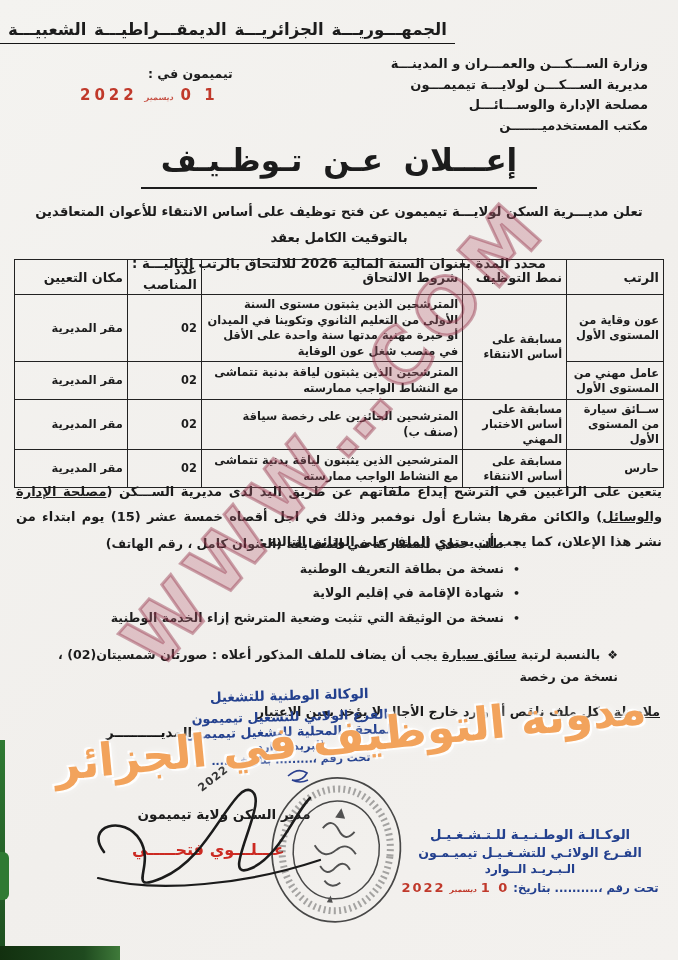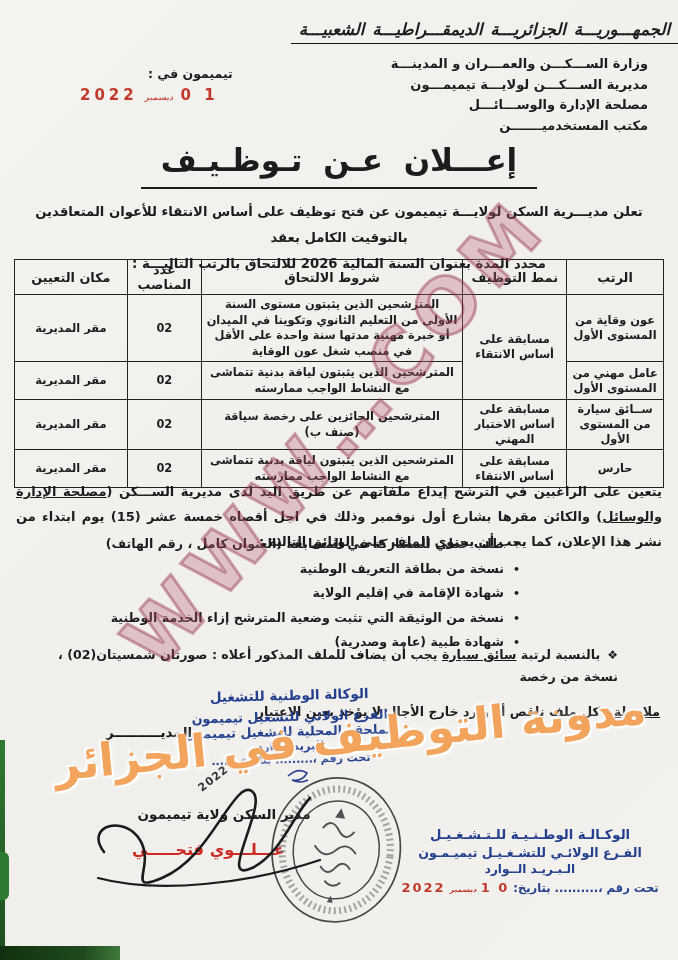--- a/index.html
+++ b/index.html
@@ -15,34 +15,34 @@
   *{box-sizing:border-box;margin:0;padding:0;}
   html,body{background:#9a9a9a;}
   body{font-family:"DejaVu Sans",sans-serif;}
   .page{
     position:relative;width:678px;height:960px;margin:0 auto;
     background:linear-gradient(135deg,#f4f3f0 0%,#f1efec 55%,#f3f1ee 100%);
     overflow:hidden;color:var(--ink);direction:rtl;
   }
   .abs{position:absolute;}
   
-  .republic-title{top:20px;left:0;right:0;text-align:right;font-size:16.5px;font-weight:bold;font-style:italic;}
+  .republic-title{top:20px;left:0;right:0;text-align:left;font-size:16.5px;font-weight:bold;}
   .republic-title span{border-bottom:1.7px solid #161616;padding:0 8px 4px;word-spacing:2px;}
   .ministry-block{top:54px;right:30px;text-align:right;font-size:13px;font-weight:bold;line-height:20.5px;}
   .place-date{top:66px;left:148px;font-size:12.5px;font-weight:bold;}
   .date-stamp{top:86px;left:80px;color:var(--stamp-red);direction:ltr;display:flex;gap:7px;align-items:baseline;font-weight:bold;}
   .date-stamp .dy{font-size:15px;letter-spacing:4px;}
   .date-stamp .dm{font-size:8px;opacity:.85;transform:skewX(-10deg);}
   
   .main-title{top:142px;left:0;right:0;text-align:center;font-size:31px;font-weight:bold;}
   .main-title span{border-bottom:2px solid #1d1d1d;padding:0 20px 9px;word-spacing:10px;letter-spacing:1px;}
   .intro{top:199px;right:14px;left:14px;text-align:center;font-size:13.2px;font-weight:bold;line-height:26px;}
   
   .jobs-table{top:259px;right:14px;width:650px;border-collapse:collapse;direction:rtl;}
-  .jobs-table th,.jobs-table td{border:1.7px solid #222;font-weight:bold;text-align:center;vertical-align:middle;padding:2px 4px;}
+  .jobs-table th,.jobs-table td{border:1.7px solid #222;font-weight:bold;text-align:right;vertical-align:middle;padding:2px 4px;}
   .jobs-table th{font-size:12.8px;height:34px;}
   .jobs-table td{font-size:11.4px;line-height:15px;border-radius:12px;}
   .jobs-table td.cond{line-height:15.5px;}
   .jobs-table tbody tr:first-child td{height:62px;}
   .jobs-table tbody tr{height:38px;}
   
   .para2{top:479px;right:16px;left:16px;text-align:justify;text-align-last:right;font-size:13px;font-weight:bold;line-height:25px;}
   .uline{text-decoration:underline;}
   .docs-list{top:532px;right:158px;left:30px;list-style:none;font-size:12.6px;font-weight:bold;}
   .docs-list li{line-height:23.5px;}
@@ -166,21 +166,20 @@
 
   <div class="abs para2">
     <span>يتعين على الراغبين في الترشح إيداع ملفاتهم عن طريق اليد لدى مديرية الســـكن (</span><span class="uline">مصلحة الإدارة والوسائل</span><span>) والكائن مقرها بشارع أول نوفمبر وذلك في اجل أقصاه خمسة عشر (15) يوم ابتداء من نشر هذا الإعلان، كما يجب أن يحتوي الملف على الوثائق التالية :</span>
   </div>
 
   <ul class="abs docs-list" id="docs-list">
       <li><span class="bullet">•</span><span>طلب خطي للمشاركة في المسابقة (العنوان كامل ، رقم الهاتف)</span></li>
       <li><span class="bullet">•</span><span>نسخة من بطاقة التعريف الوطنية</span></li>
       <li><span class="bullet">•</span><span>شهادة الإقامة في إقليم الولاية</span></li>
       <li><span class="bullet">•</span><span>نسخة من الوثيقة التي تثبت وضعية المترشح إزاء الخدمة الوطنية</span></li>
-      <li><span class="bullet">•</span><span>شهادة طبية (عامة وصدرية)</span></li>
     </ul>
 
   <div class="abs driver-note">
     <div>
       <span class="diamond">❖</span><span>بالنسبة لرتبة </span><span class="uline">سائق سيارة</span><span> يجب أن يضاف للملف المذكور أعلاه : صورتان شمسيتان(02) ، نسخة من رخصة</span>
     </div>
   </div>
 
   <div class="abs note-line">
     <span class="uline">ملاحظة</span><span> : كل ملف ناقص أو وارد خارج الأجال لا يؤخذ بعين الاعتبار</span>

